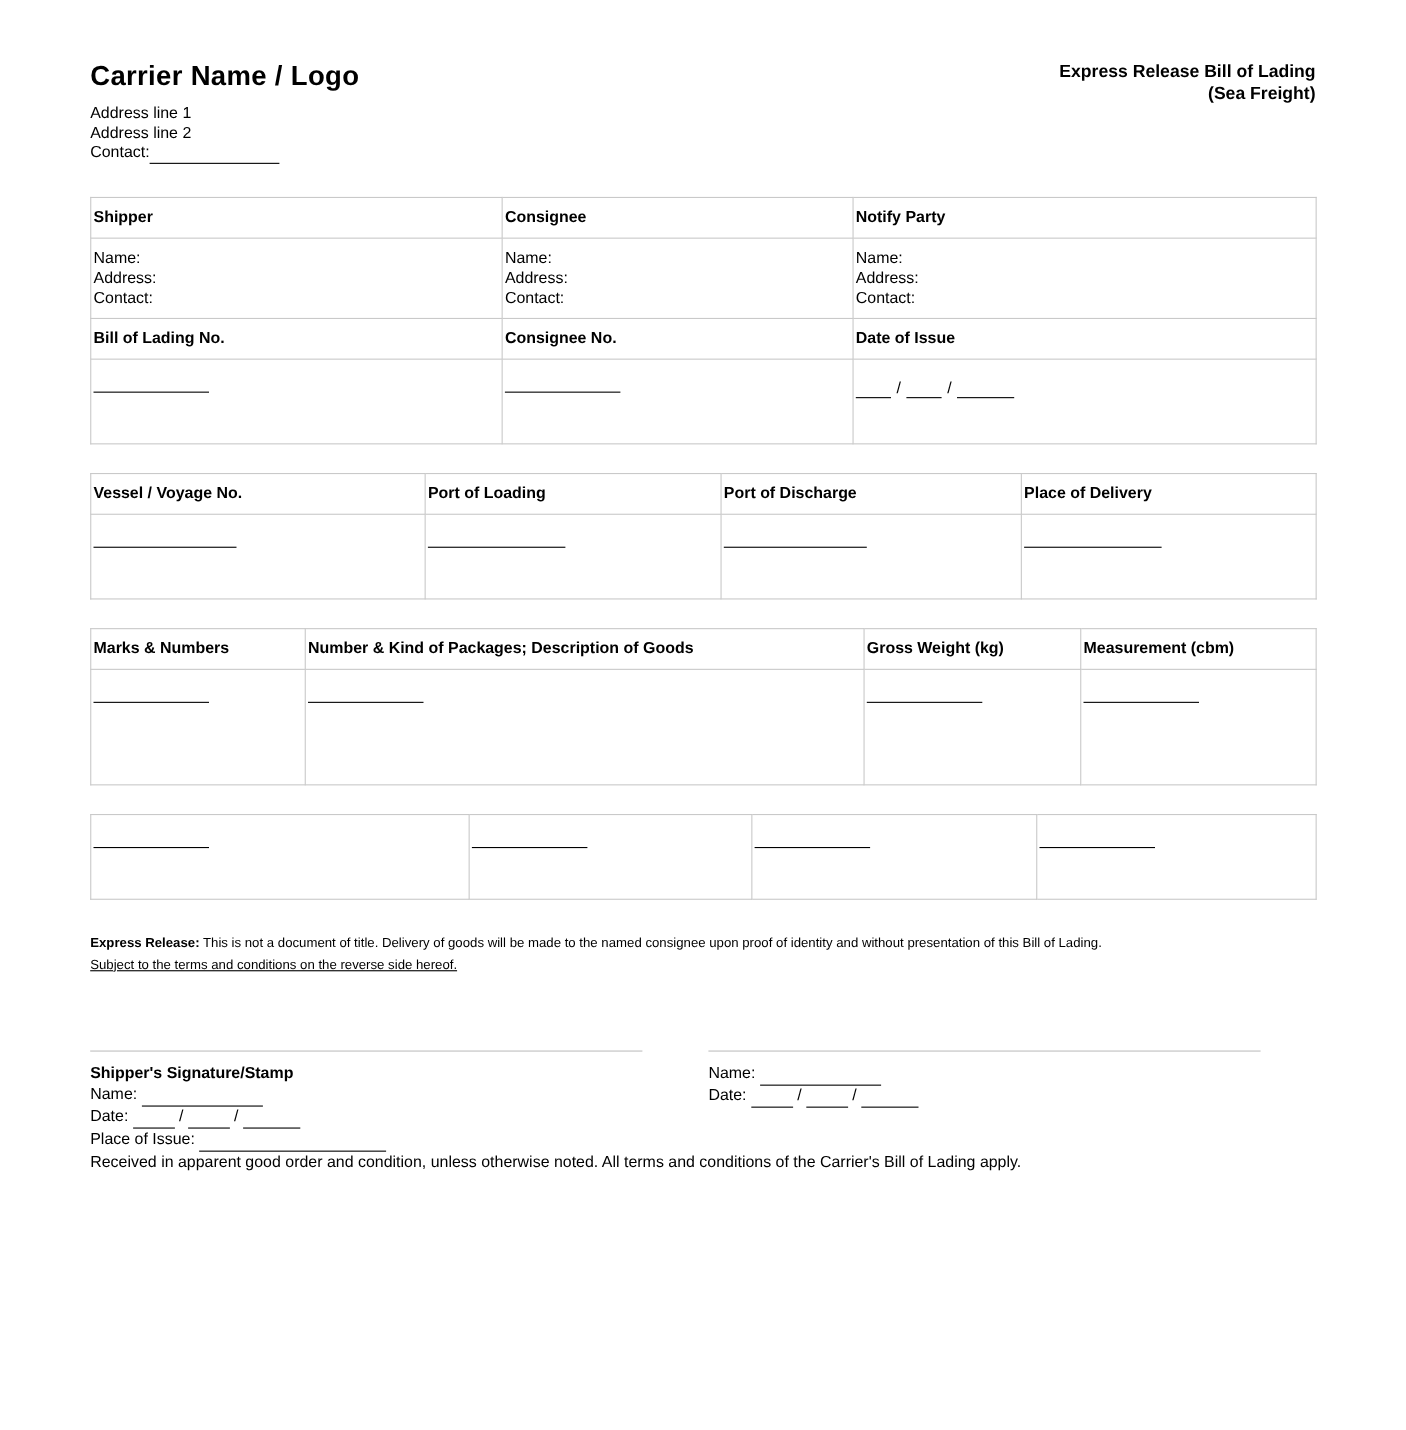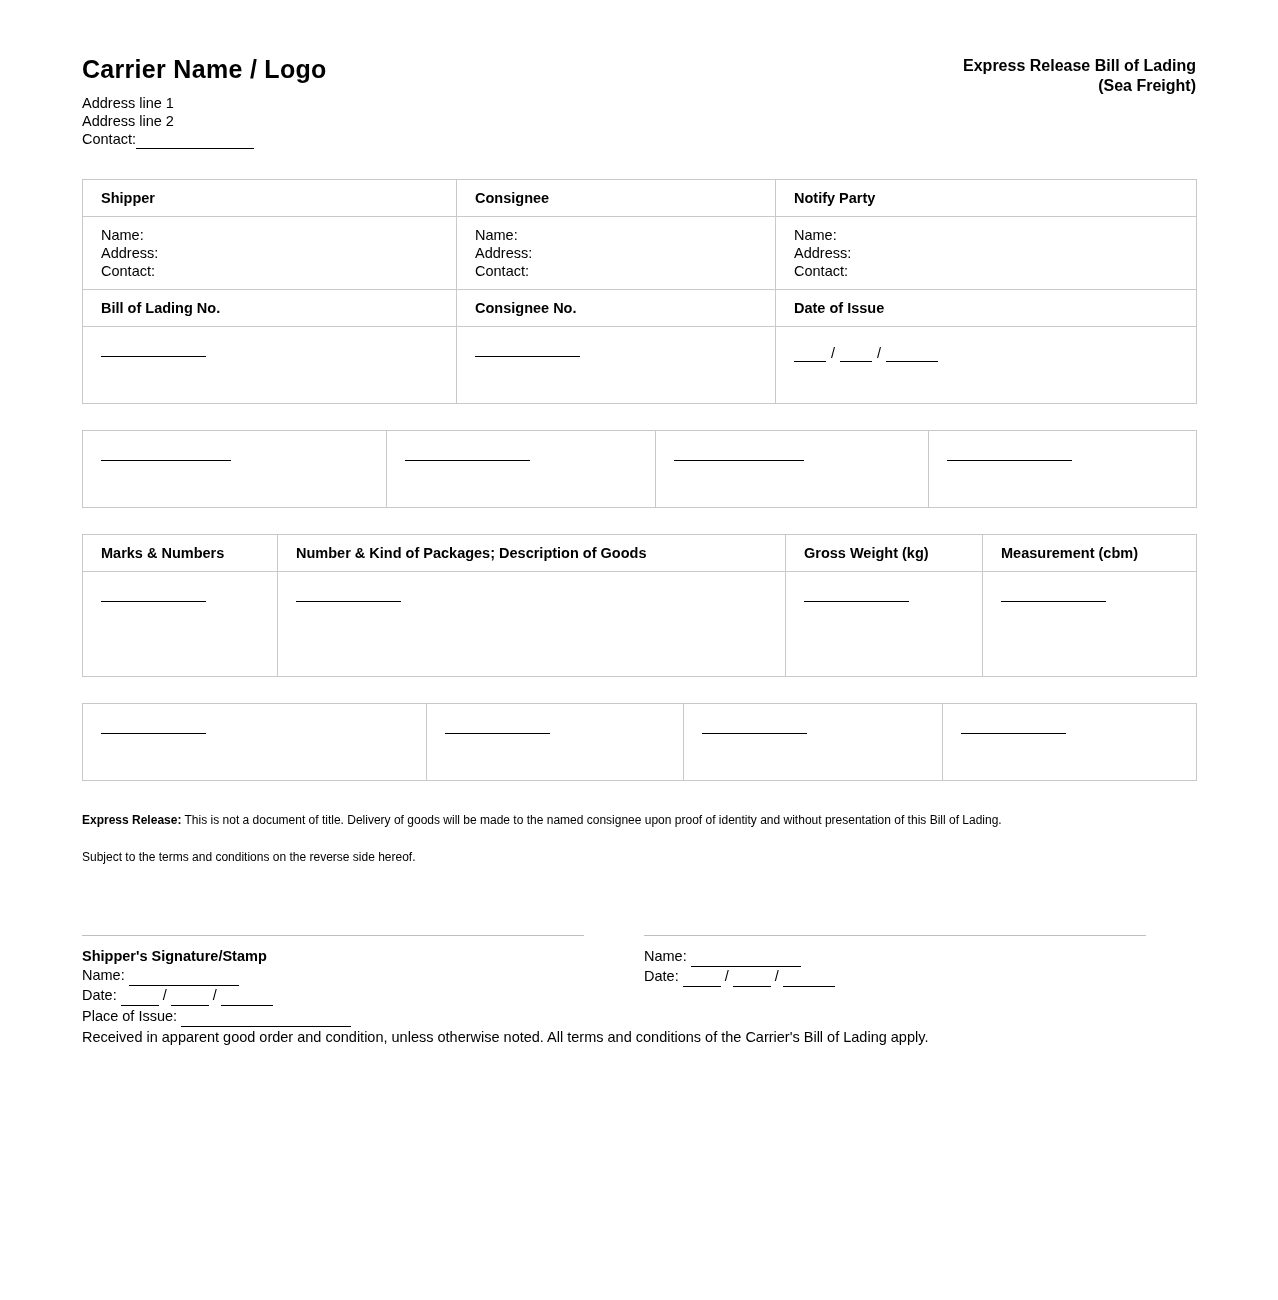--- a/index.html
+++ b/index.html
@@ -62,21 +62,21 @@
 
   
   table.grid {
     width: 1114px;
     border-collapse: collapse;
     table-layout: fixed;
     font-size: 14.5px;
   }
   table.grid td {
     border: 1px solid #c9c9c9;
-    padding: 9px 18px;
+    padding: 9px 2px;
     vertical-align: top;
     line-height: 18px;
   }
   td.hd { font-weight: bold; font-size: 14.5px; }
   td.fill { height: 58px; }
   td.fill-tall { height: 86px; }
   .stack-line { display: block; line-height: 18px; }
   .cell-blank {
     display: inline-block;
     border-bottom: 1px solid #000;
@@ -106,21 +106,21 @@
   .gap-30 { height: 30px; }
 
   
   .notice {
     width: 1114px;
     font-size: 12px;
     line-height: 19px;
     margin-top: 30px;
   }
   .notice b { font-weight: bold; }
-  .notice .sub { display: block; margin-top: 18px; }
+  .notice .sub { display: block; margin-top: 1px; text-decoration: underline; }
 
   
   .sig-row {
     display: flex;
     width: 1114px;
     margin-top: 68px;
     gap: 60px;
   }
   .sig-box { width: 502px; }
   .sig-rule {
@@ -217,20 +217,26 @@
 
   <table class="grid">
     <colgroup>
         <col style="width:304px">
         <col style="width:269px">
         <col style="width:273px">
         <col style="width:268px">
       </colgroup>
     <tbody>
       <tr>
+        <td class="hd">Vessel / Voyage No.</td>
+        <td class="hd">Port of Loading</td>
+        <td class="hd">Port of Discharge</td>
+        <td class="hd">Place of Delivery</td>
+      </tr>
+      <tr>
         <td class="fill"><span class="cell-blank cb-130"></span></td>
         <td class="fill"><span class="cell-blank cb-125"></span></td>
         <td class="fill"><span class="cell-blank cb-130"></span></td>
         <td class="fill"><span class="cell-blank cb-125"></span></td>
       </tr>
     </tbody>
   </table>
 
   <div class="gap-26"></div>
 

